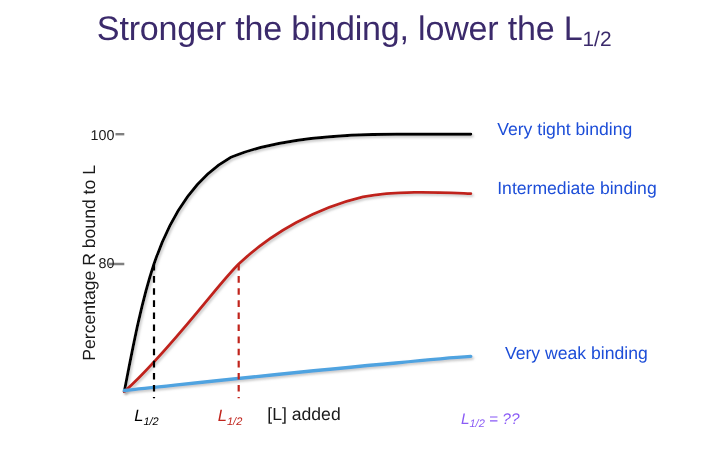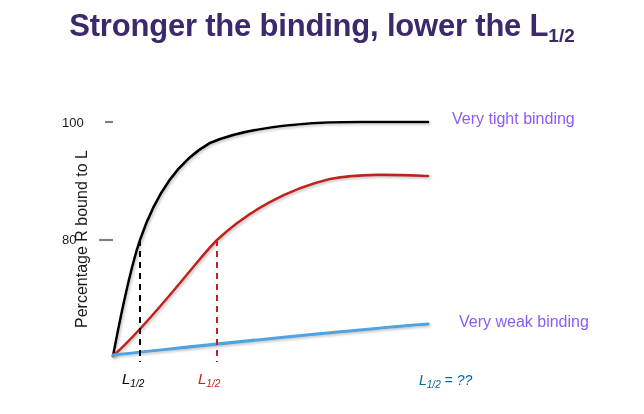--- a/index.html
+++ b/index.html
@@ -17,21 +17,21 @@
   }
 
   
   #slide-title {
     position: absolute;
     left: 0;
     top: 8px;
     width: 644px;
     text-align: center;
     font-size: 31px;
-    font-weight: bold;
+    font-weight: normal;
     color: #3b2a6b;
     letter-spacing: -0.2px;
     white-space: nowrap;
   }
   #slide-title .sub {
     font-size: 19px;
     vertical-align: baseline;
     position: relative;
     top: 6px;
     letter-spacing: 0;
@@ -49,21 +49,21 @@
     position: absolute;
     left: 0;
     top: 0;
   }
 
   
   .tick-label {
     position: absolute;
     font-size: 13px;
     color: #1a1a1a;
-    text-align: left;
+    text-align: right;
     white-space: nowrap;
   }
   #tick-100 { left: 62px;  top: 115px; width: 42px; }
   #tick-50  { left: 62px;  top: 232px; width: 42px; }
 
   #y-axis-label {
     position: absolute;
     left: -33px;
     top: 230px;
     width: 230px;
@@ -91,28 +91,28 @@
     white-space: nowrap;
     font-style: italic;
   }
   .lhalf .sub {
     font-size: 10px;
     position: relative;
     top: 3px;
   }
   #lhalf-black { left: 122px; top: 370px; color: #000000; }
   #lhalf-red   { left: 198px; top: 370px; color: #c0241c; }
-  #lhalf-blue  { left: 419px; top: 372px; color: #0369a1; font-size: 14px; }
+  #lhalf-blue  { left: 419px; top: 372px; color: #8b5cf6; font-size: 14px; }
   #lhalf-blue .sub { font-size: 10px; }
 
   
   .curve-label {
     position: absolute;
     font-size: 16px;
-    color: #8b5cf6;
+    color: #1d4ed8;
     white-space: nowrap;
   }
   #label-tight        { left: 452px; top: 110px; }
   #label-intermediate { left: 452px; top: 163px; }
   #label-weak         { left: 459px; top: 313px; }
 </style>
 </head>
 <body>
 
 <div id="chart">
@@ -153,23 +153,25 @@
 
     <line x1="217" y1="240" x2="217" y2="362" stroke="#c0241c" stroke-width="2" stroke-dasharray="6,5"></line>
   </svg>
 
   <div id="slide-title"><span>Stronger the binding, lower the L</span><span class="sub">1/2</span></div>
 
   <div class="tick-label" id="tick-100">100</div>
   <div class="tick-label" id="tick-50">80</div>
 
   <div id="y-axis-label">Percentage R bound to L</div>
+  <div id="x-axis-label">[L] added</div>
 
   <div class="lhalf" id="lhalf-black"><span>L</span><span class="sub">1/2</span></div>
 
   <div class="lhalf" id="lhalf-red"><span>L</span><span class="sub">1/2</span></div>
 
   <div class="lhalf" id="lhalf-blue"><span>L</span><span class="sub">1/2</span><span> = ??</span></div>
 
   <div class="curve-label" id="label-tight">Very tight binding</div>
+  <div class="curve-label" id="label-intermediate">Intermediate binding</div>
   <div class="curve-label" id="label-weak">Very weak binding</div>
 
 </div>
 
 </body></html>

